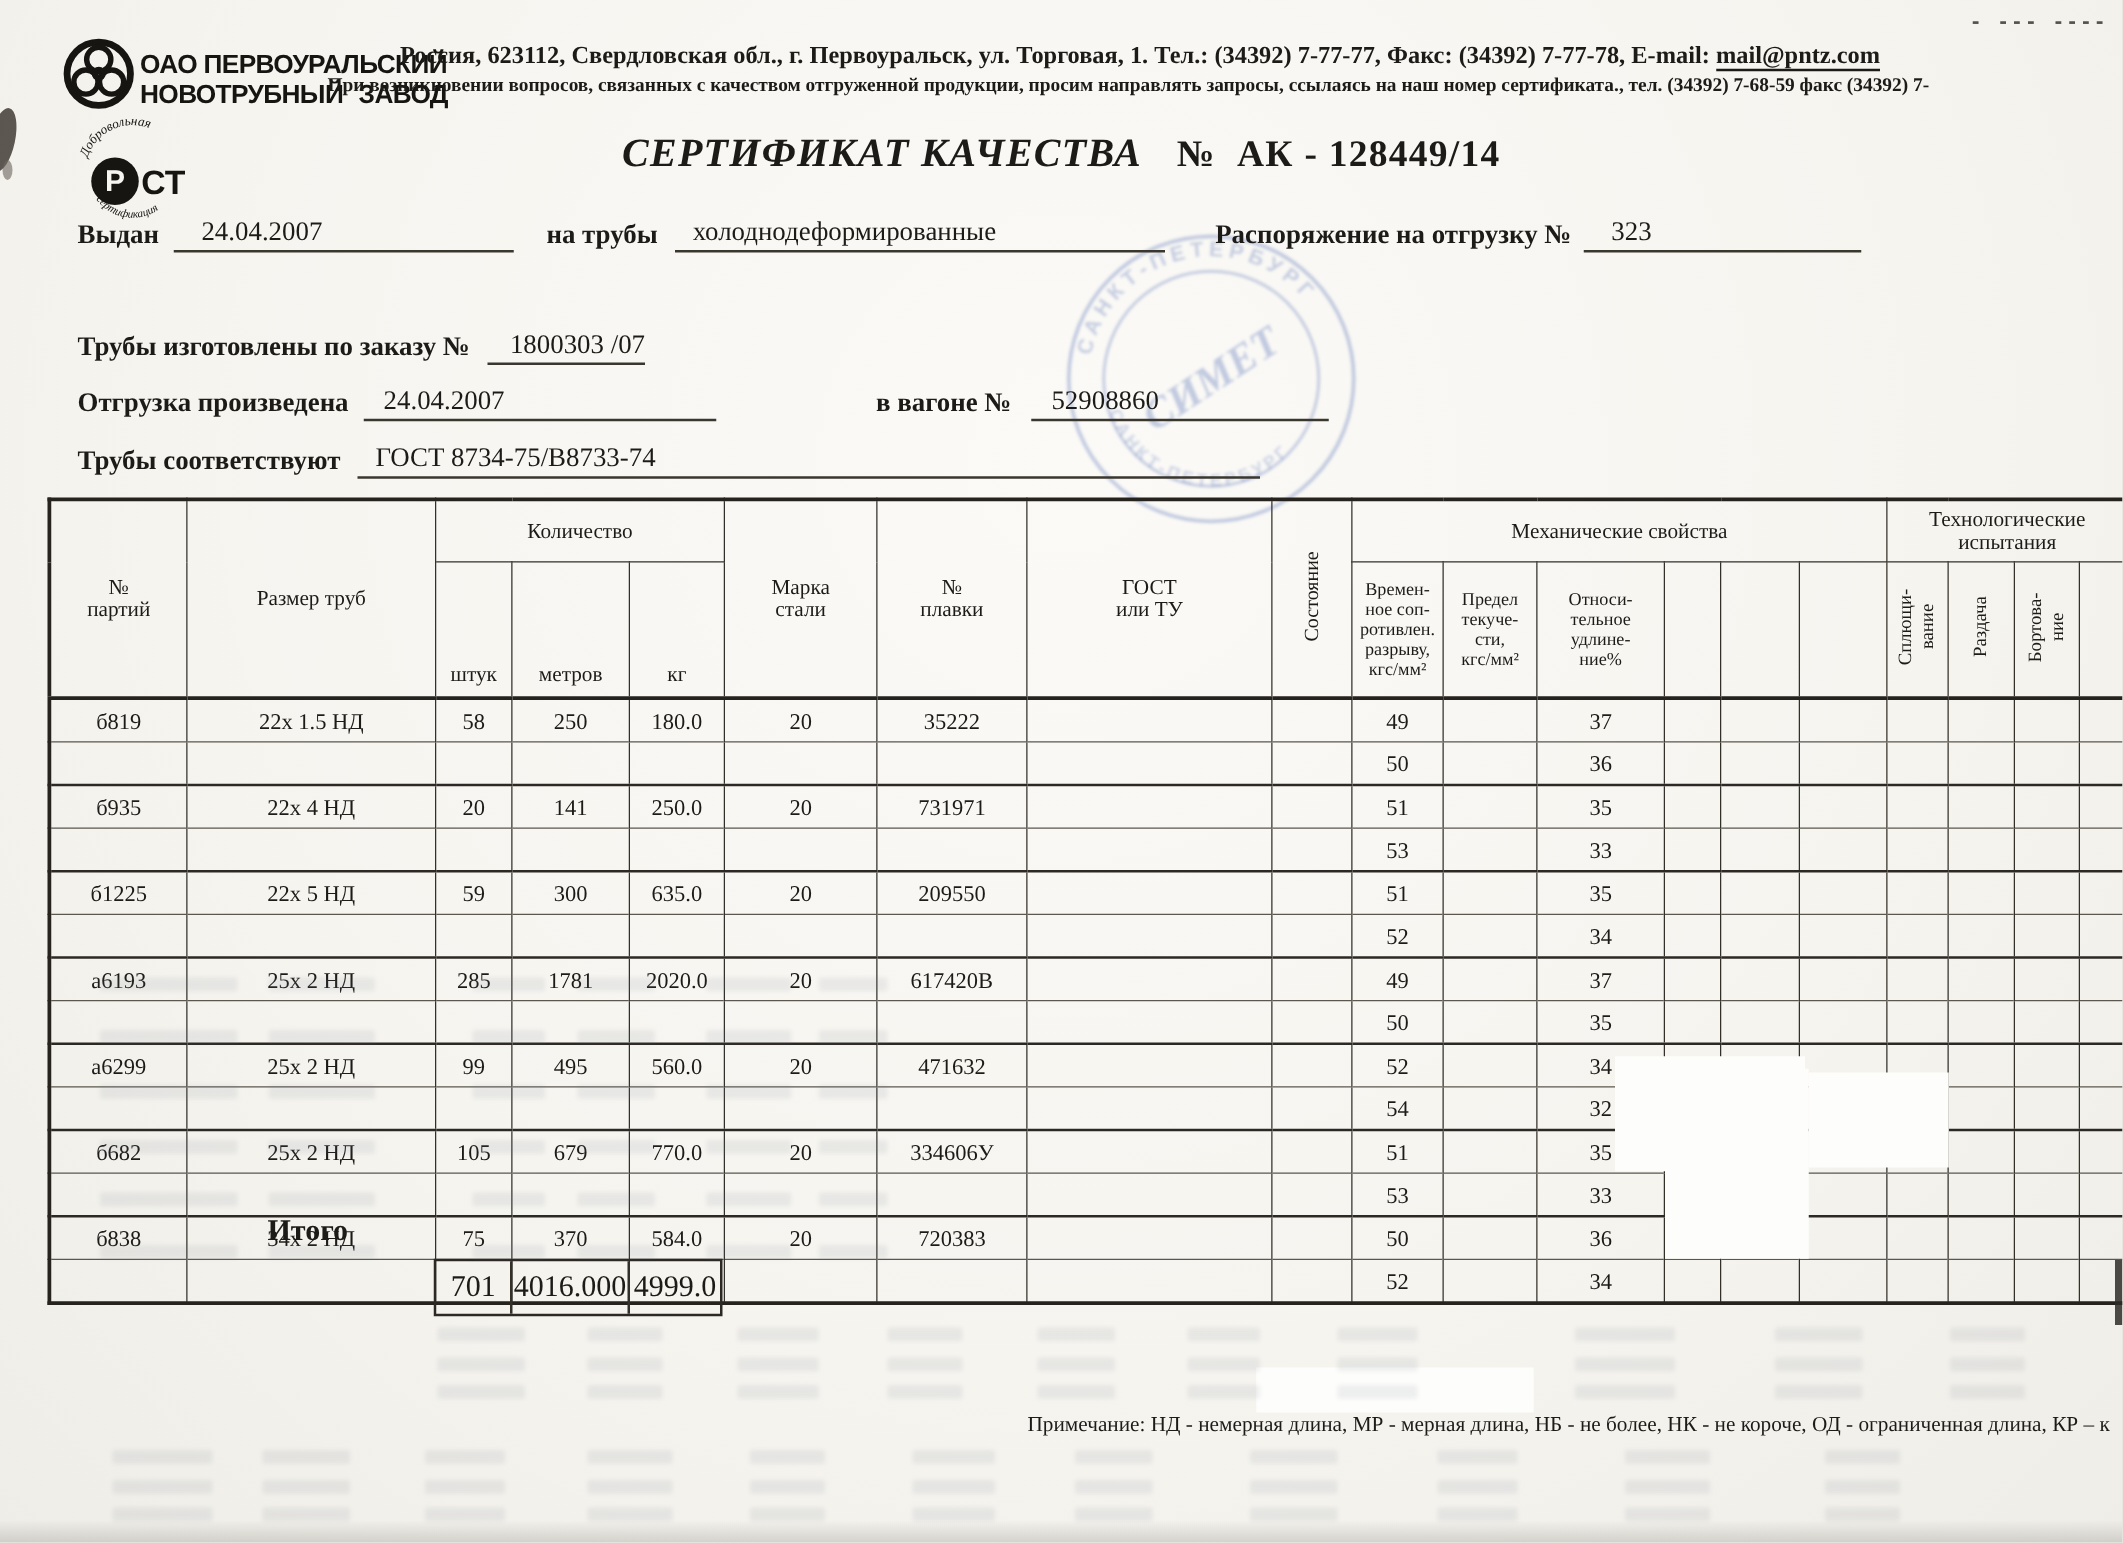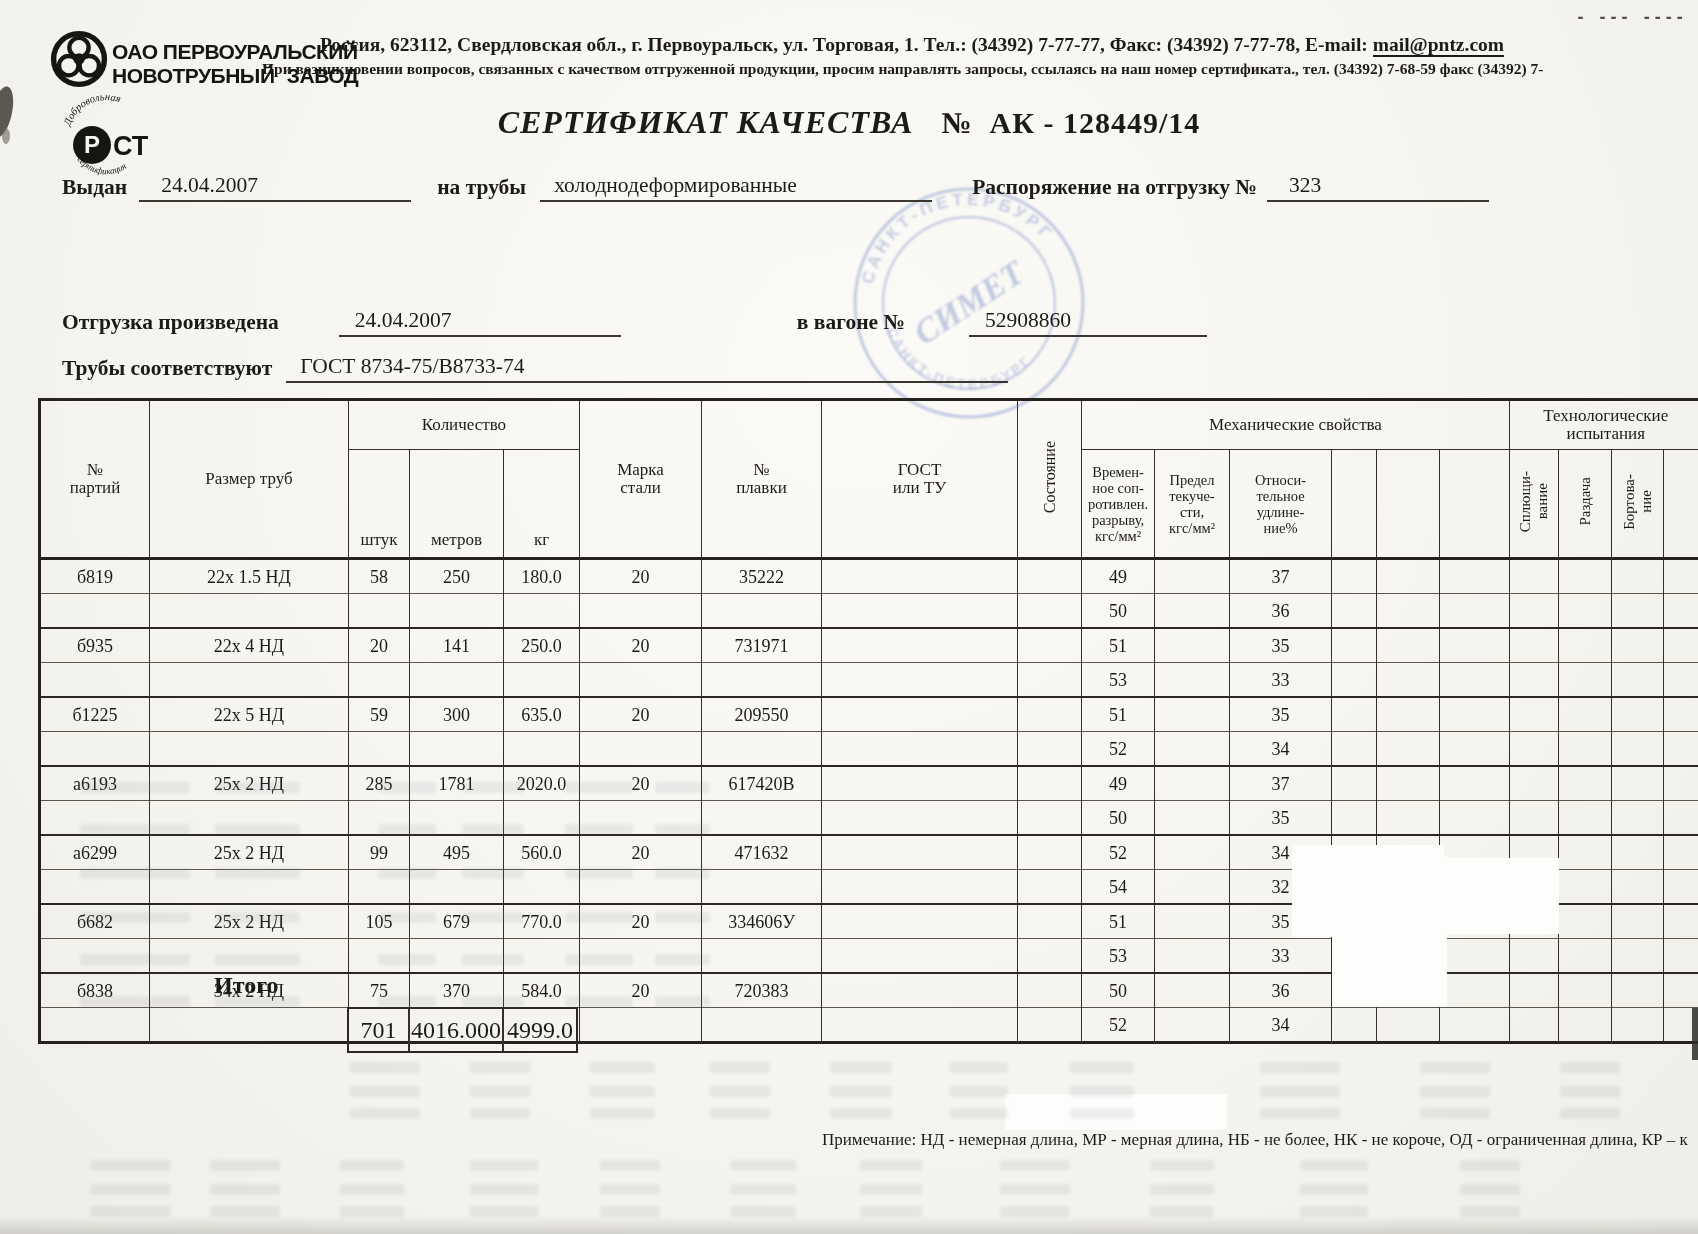--- a/index.html
+++ b/index.html
@@ -126,22 +126,26 @@
   <div class="fline" style="top:168px;">
     <span class="flabel">Выдан</span>
     <span class="ufield" style="width:272px;margin-left:12px;padding-left:22px;">24.04.2007</span>
     <span class="flabel" style="margin-left:26px;">на трубы</span>
     <span class="ufield" style="width:392px;margin-left:14px;padding-left:14px;">холоднодеформированные</span>
     <span class="flabel" style="margin-left:40px;margin-top:34px;">Распоряжение на отгрузку №</span>
     <span class="ufield" style="width:222px;margin-left:10px;padding-left:22px;">323</span>
   </div>
 
 
-
-  <div class="fline" style="top:303px;gap:48px;">
+  <div class="fline" style="top:258px;">
+    <span class="flabel">Трубы изготовлены по заказу №</span>
+    <span class="ufield" style="flex:1;margin-left:14px;padding-left:18px;margin-right:92px;">1800303   /07</span>
+  </div>
+
+  <div class="fline" style="top:303px;">
     <span class="flabel">Отгрузка произведена</span>
     <span class="ufield" style="width:282px;margin-left:12px;padding-left:16px;">24.04.2007</span>
     <span class="flabel" style="margin-left:128px;">в вагоне №</span>
     <span class="ufield" style="width:238px;margin-left:16px;padding-left:16px;">52908860</span>
   </div>
 
   <div class="fline" style="top:349px;">
     <span class="flabel">Трубы соответствуют</span>
     <span class="ufield" style="width:722px;margin-left:14px;padding-left:14px;">ГОСТ 8734-75/В8733-74</span>
   </div>

